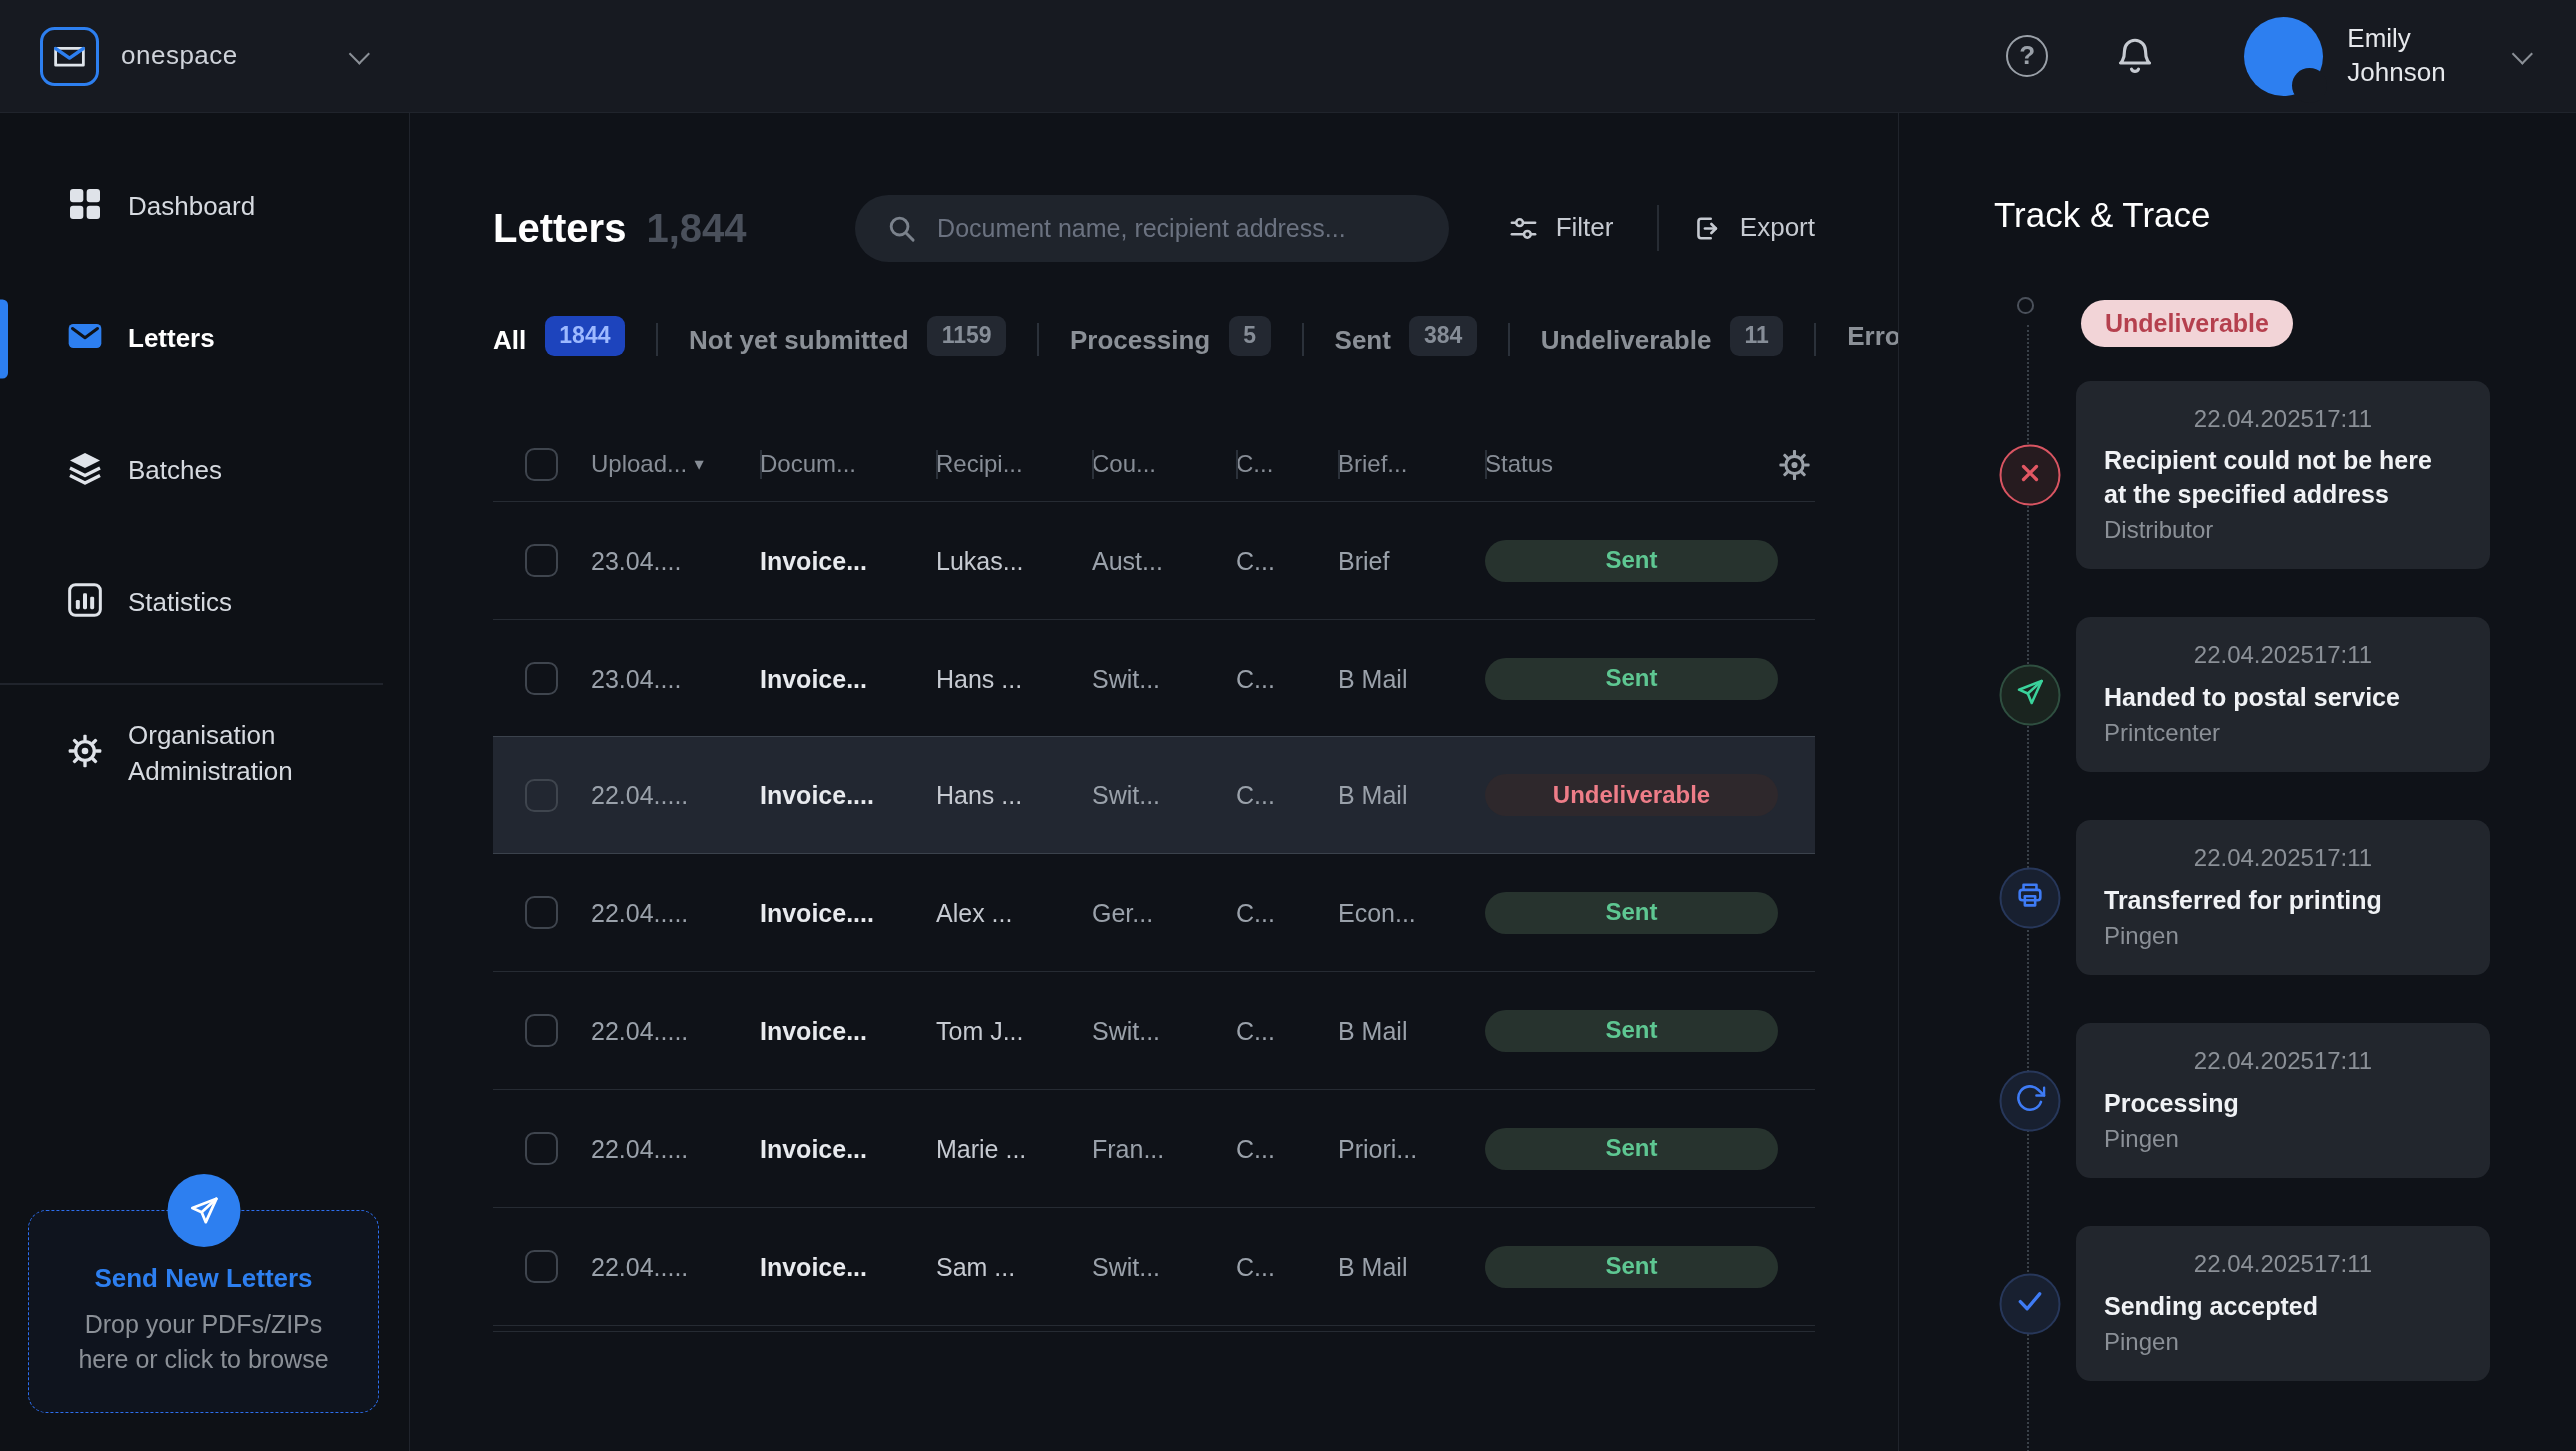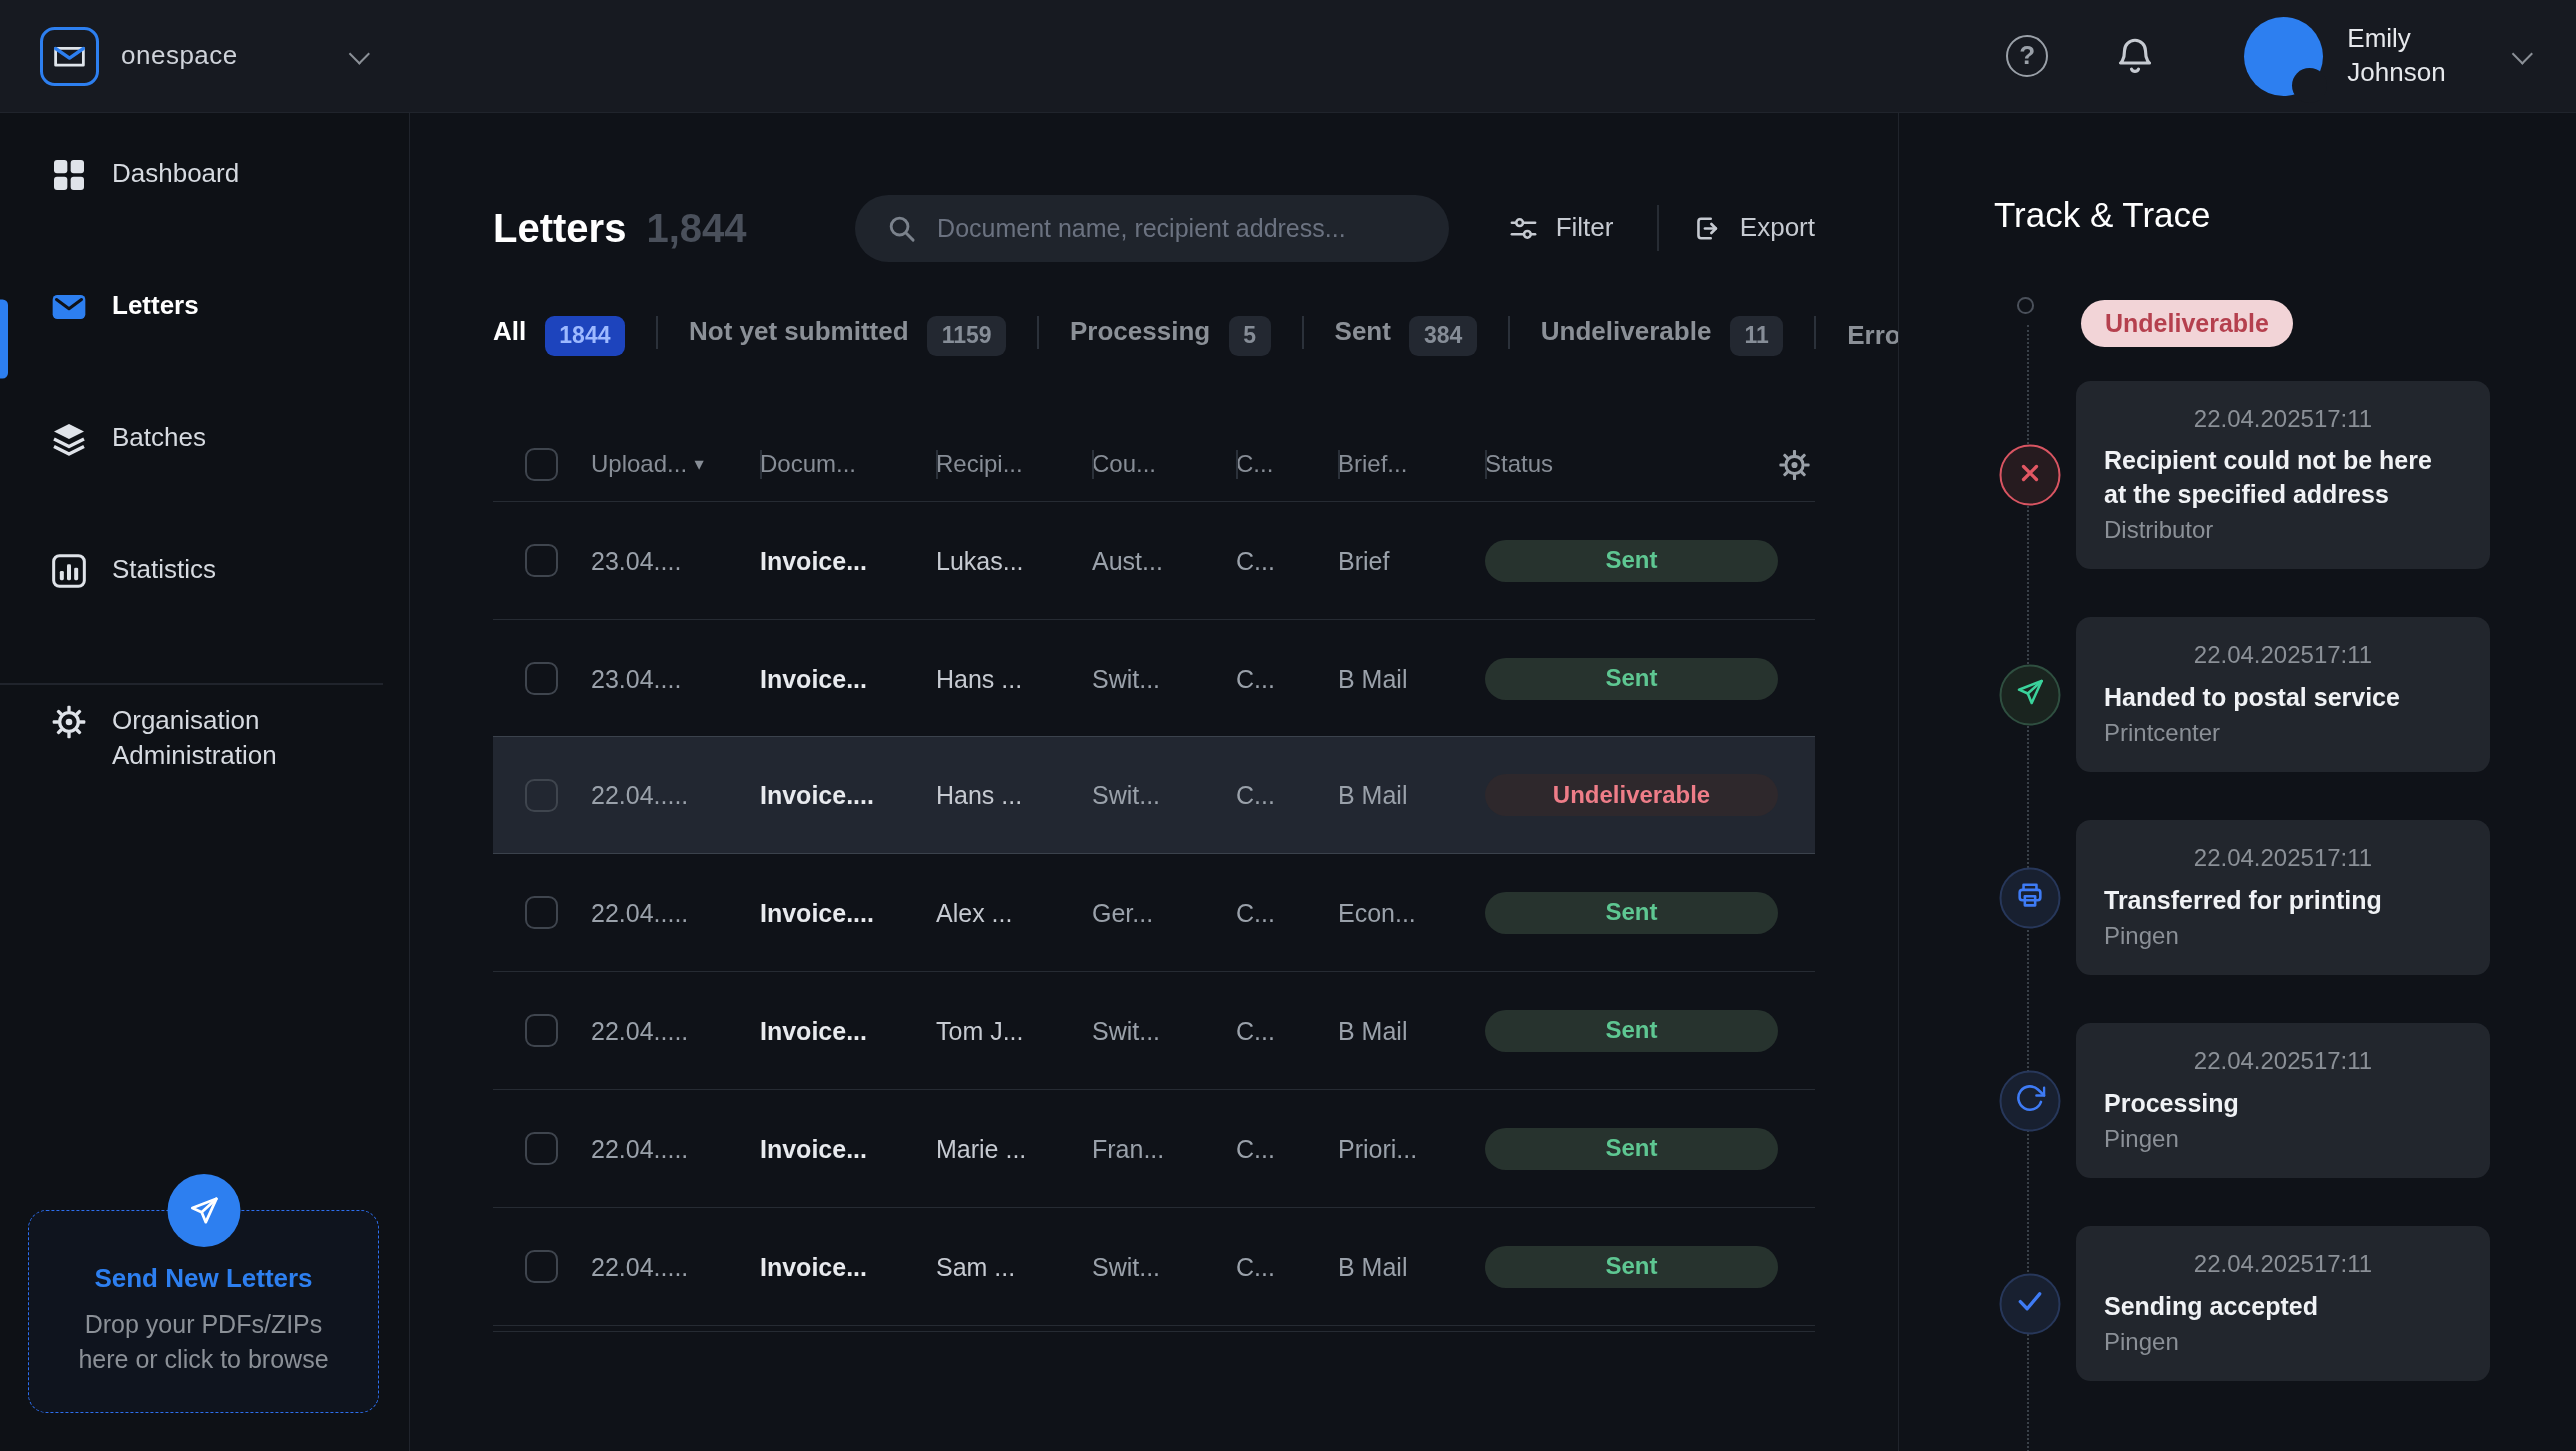--- a/index.html
+++ b/index.html
@@ -29,22 +29,22 @@
     border-radius:50%;background:#171a21;}
   .user-name{margin-left:24px;font-size:26px;color:#e6e8ec;width:129px;line-height:1.3;}
   .user .chev{margin-left:39px;}
 
   
   .shell{flex:1;display:flex;min-height:0;}
 
   
   .sidebar{width:410px;flex:0 0 auto;background:#0e1116;border-right:1.8px solid #20242c;
     position:relative;padding-top:43px;}
-  .nav-item{position:relative;height:101px;margin-bottom:31px;display:flex;
-    padding-left:48px;cursor:pointer;}
+  .nav-item{position:relative;height:101px;margin-bottom:31px;display:flex;align-items:center;
+    padding-left:64px;cursor:pointer;}
   .nav-icon{width:42px;height:42px;display:flex;align-items:center;justify-content:center;
     color:#dfe3e9;flex:0 0 auto;}
   .nav-icon svg{width:40px;height:40px;}
   .nav-label{margin-left:22px;font-size:26px;color:#d6dae0;max-width:212px;line-height:1.35;}
   .nav-accent{display:none;}
   .nav-item.active .nav-accent{display:block;position:absolute;left:0;top:50%;
     transform:translateY(-50%);width:8.3px;height:79px;background:#2d7ff0;border-radius:0 5.5px 5.5px 0;}
   .nav-item.active .nav-label{color:#ffffff;font-weight:bold;}
   .nav-item.sep-above{margin-top:50px;}
   .nav-item.sep-above::before{content:"";position:absolute;top:-20px;left:0;width:383px;height:1.8px;
@@ -73,21 +73,21 @@
   .search input::placeholder{color:#6b7280;}
   .tool{display:flex;align-items:center;gap:16.6px;color:#c6cad1;font-size:26px;cursor:pointer;}
   .tool svg{width:31px;height:31px;}
   .tool.filter{margin-left:59px;}
   .vdiv{width:1.8px;height:46px;background:#272c34;margin-left:44px;}
   .tool.export{margin-left:33px;}
 
   
   .tabs{margin-top:52px;height:44px;display:flex;align-items:center;white-space:nowrap;
     overflow:hidden;margin-right:-83px;}
-  .tab{display:flex;align-items:flex-start;cursor:pointer;flex:0 0 auto;}
+  .tab{display:flex;align-items:flex-end;cursor:pointer;flex:0 0 auto;}
   .tab::after{content:"";width:1.8px;height:33px;background:#2b313a;margin:0 31px;}
   .tab-label{font-size:26px;font-weight:bold;color:#8b9097;}
   .tab.active .tab-label{color:#ffffff;}
   .tab-badge{margin-left:18.4px;padding:6.4px 14.7px;border-radius:9.2px;background:#232831;
     color:#868d97;font-size:23px;font-weight:bold;}
   .tab.active .tab-badge{background:#1d44bd;color:#9db9ff;}
   .tab-badge:empty{display:none;}
 
   
   .table{margin-top:70px;}

